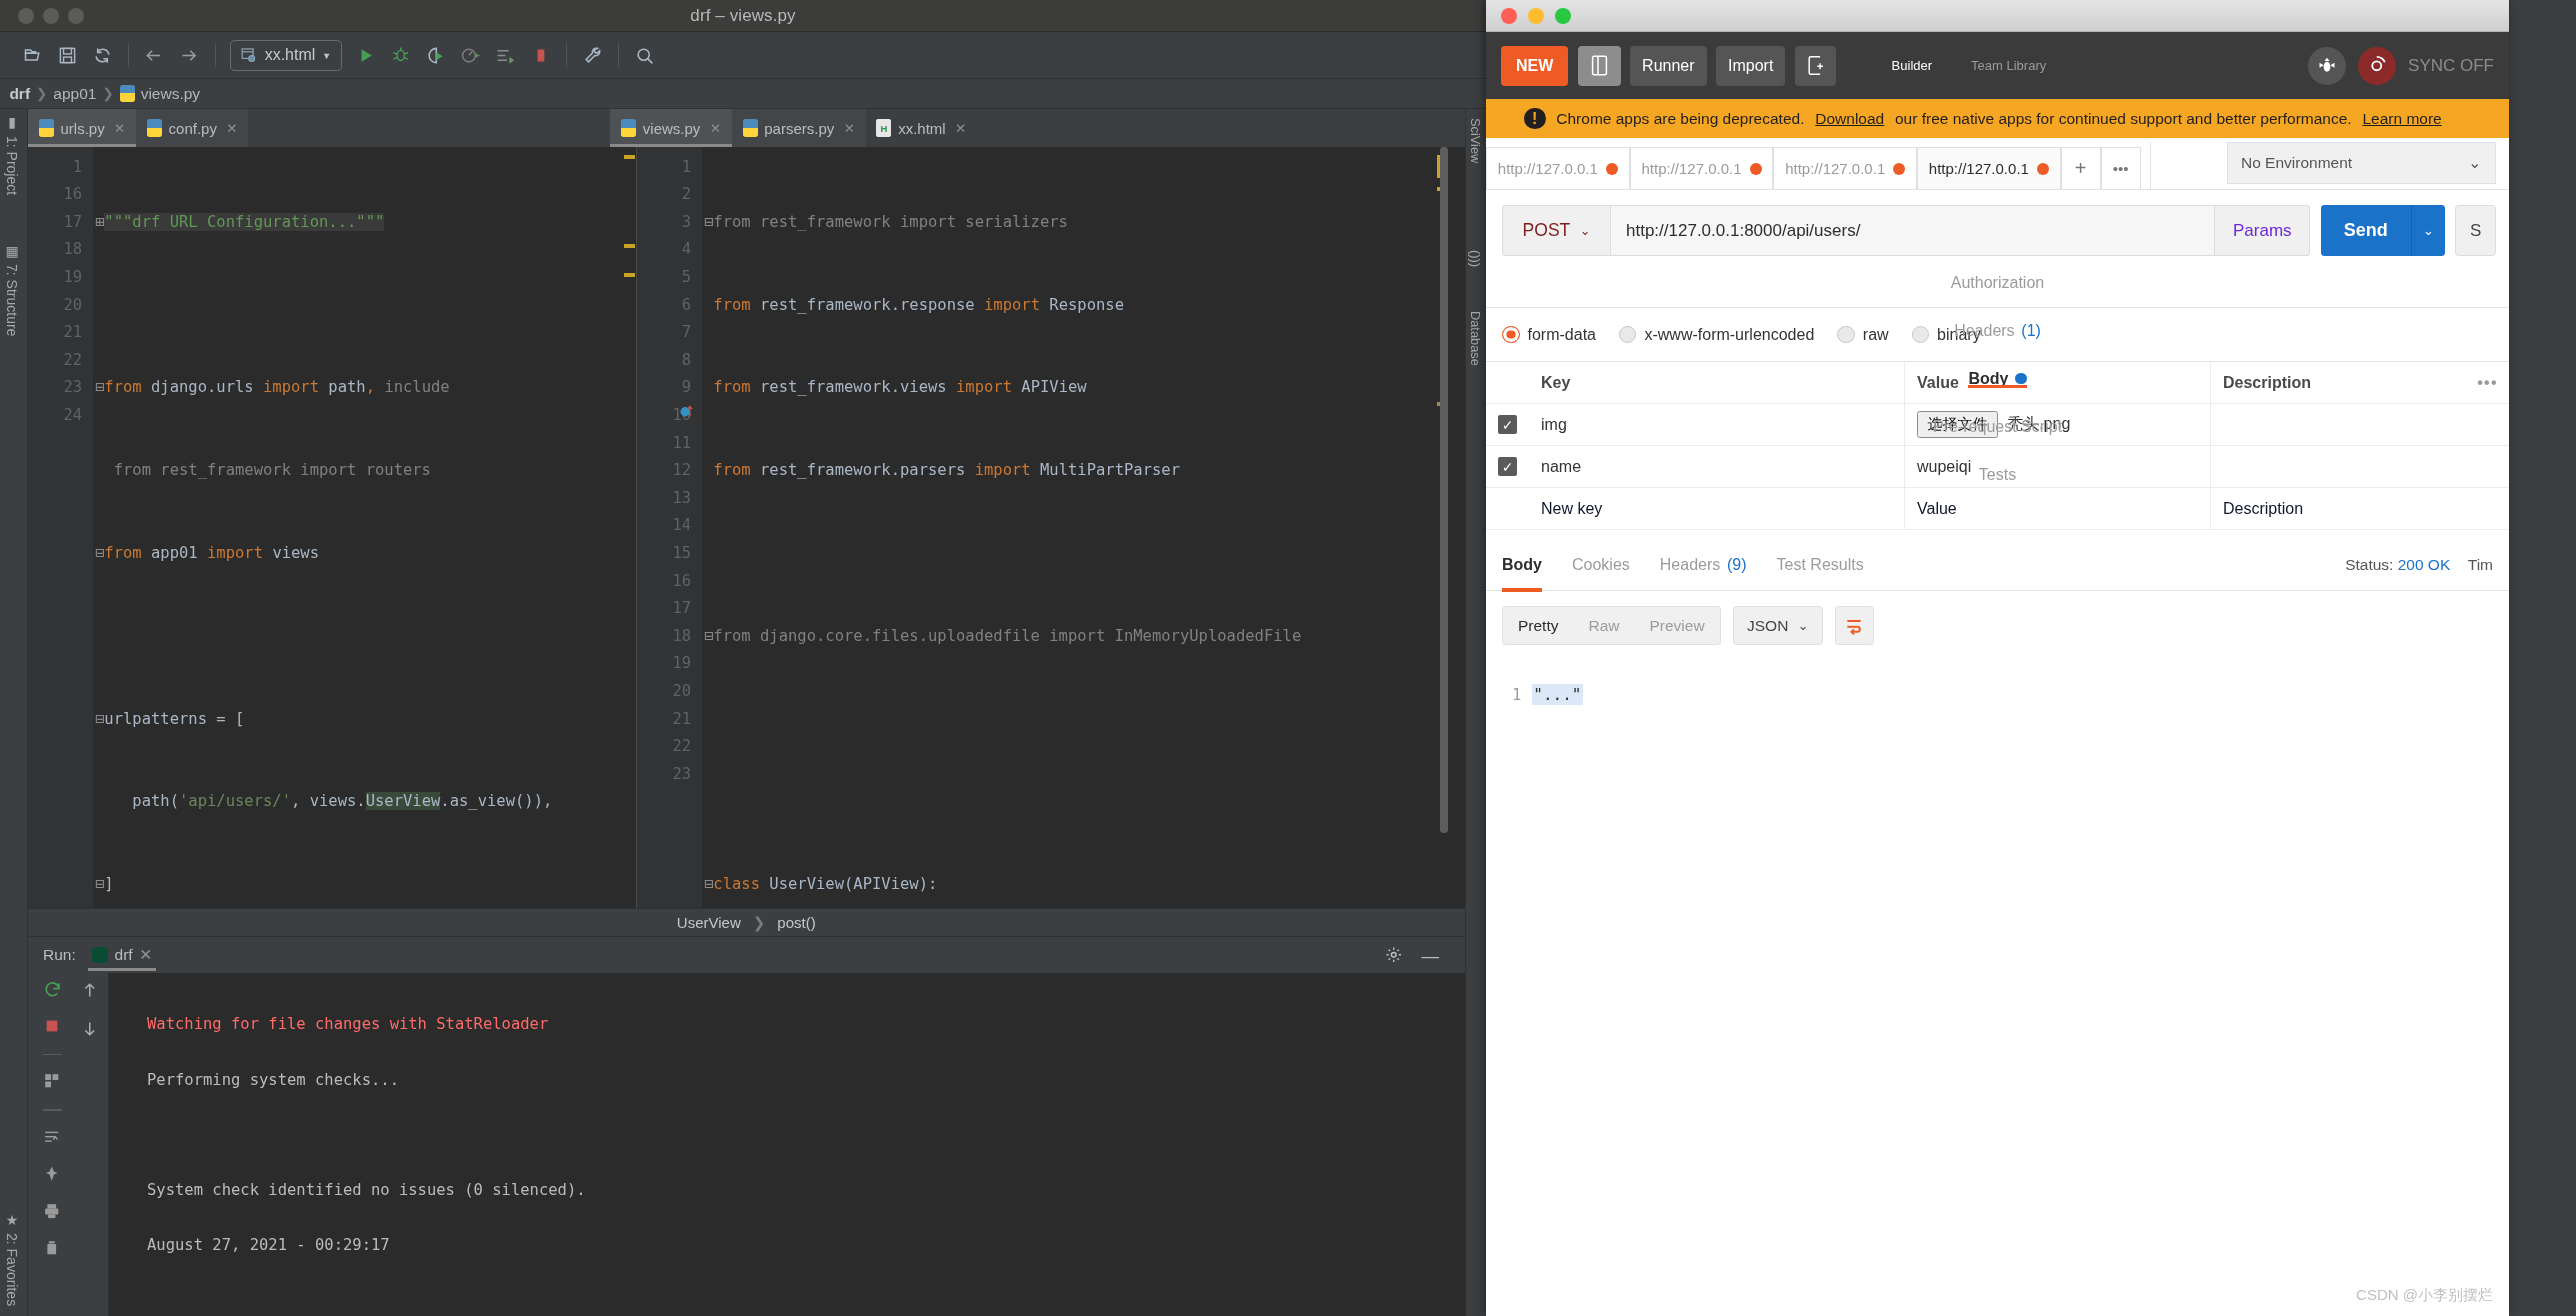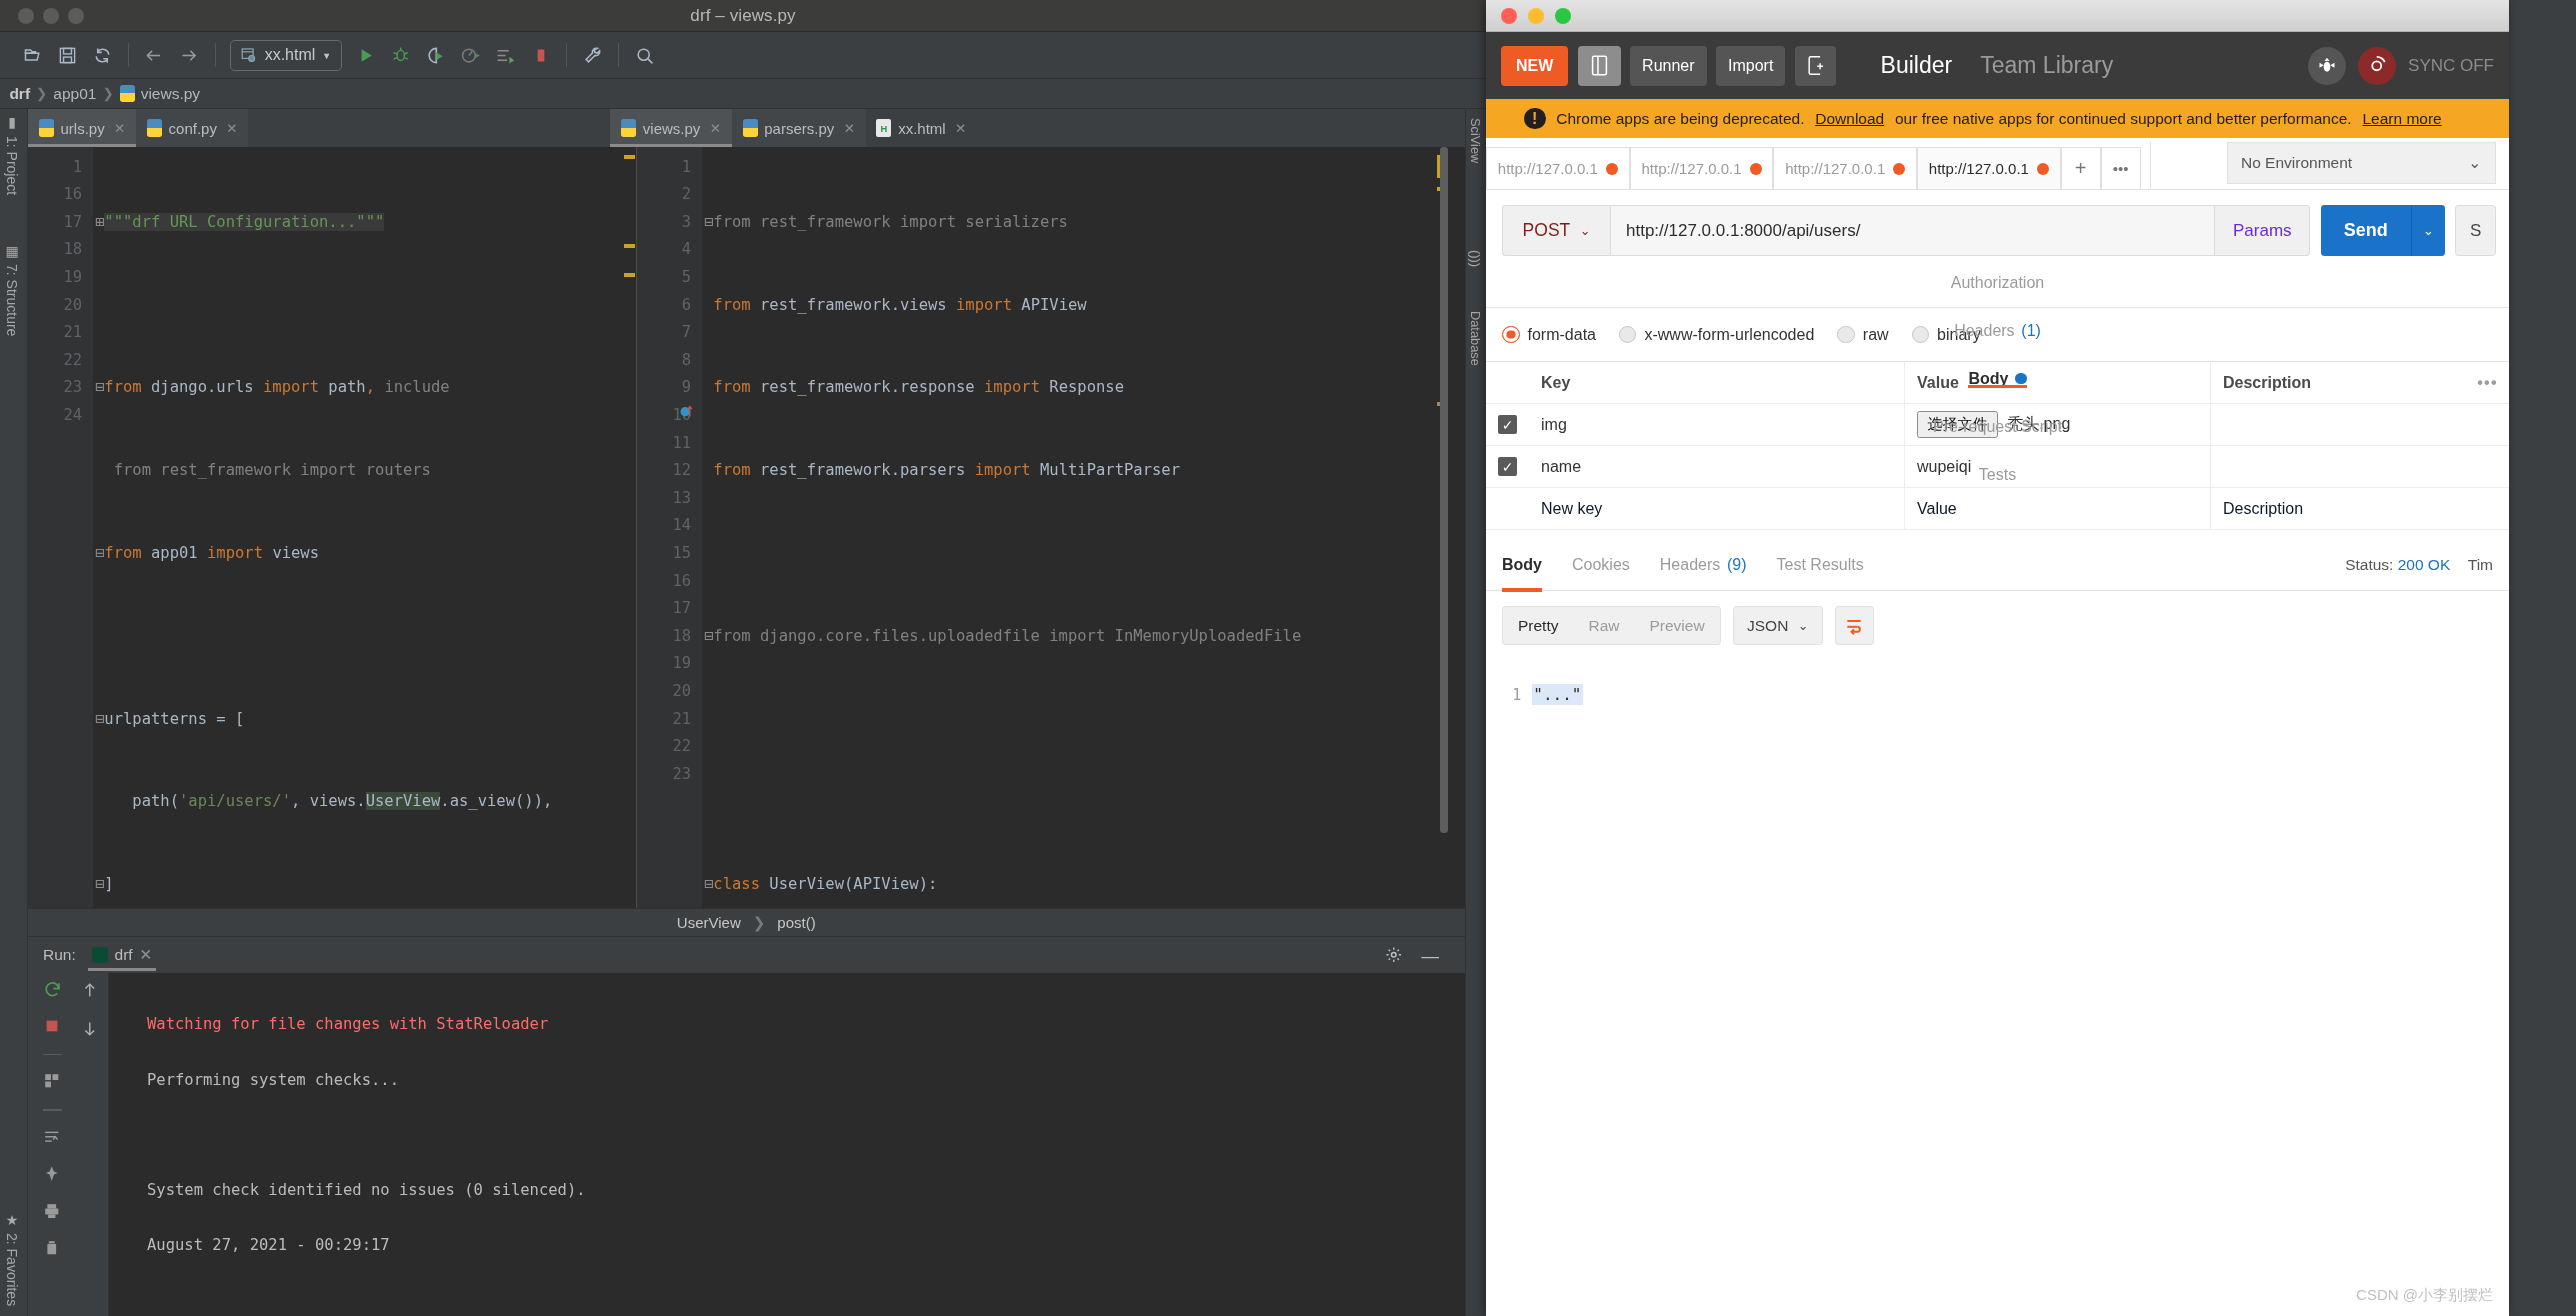--- a/index.html
+++ b/index.html
@@ -173,21 +173,21 @@
     height:67px; background:#3b3b3b; display:flex; align-items:center;
     padding:0 15px; gap:9.4px;
   }
   .pm-btn {
     height:40px; min-width:40px; background:#555; color:#fff; border-radius:4px;
     display:flex; align-items:center; justify-content:center; padding:0 12px;
     font-size:16px;
   }
   .pm-btn.new { background:#ef5b25; font-size:16px; font-weight:bold; padding:0 15px; }
   .pm-nav { display:flex; align-items:center; gap:28px; margin-left:35px; }
-  .pm-nav span { font-size:23px; color:#9a9a9a; }
+  .pm-nav span { font-size:13px; color:#9a9a9a;margin-left:11px; }
   .pm-nav span.active { color:#fff; }
   .pm-header-right { margin-left:auto; display:flex; align-items:center; gap:12px; }
   .circ { width:38px;height:38px;border-radius:50%; display:flex;align-items:center;justify-content:center; }
 
   .pm-banner {
     height:39px; background:#f5a623; display:flex; align-items:center; gap:10.8px;
     padding-left:38px; font-size:15.5px; color:#231f20;
   }
   .pm-banner u { text-decoration:underline; }
   .warn-ico {
@@ -547,22 +547,22 @@
               <div>23</div>
           </div>
           <div style="position:absolute; left:42px; top:255px;">
             <svg width="15" height="17.5" viewBox="0 0 22 26">
                 <circle cx="9" cy="13" r="7" fill="#3592c4"></circle>
                 <path d="M16 20 L16 6 M13 9 L16 5 L19 9" stroke="#c75450" stroke-width="2" fill="none"></path>
               </svg>
           </div>
           <div class="codelines">
             <div><span style="color:#8a8a8a;">⊟</span><span class="cm">from rest_framework import serializers</span></div>
+            <div> <span class="kw">from</span> <span class="id">rest_framework.response</span> <span class="kw">import</span> <span class="id">Response</span></div>
             <div> <span class="kw">from</span> <span class="id">rest_framework.views</span> <span class="kw">import</span> <span class="id">APIView</span></div>
-            <div> <span class="kw">from</span> <span class="id">rest_framework.response</span> <span class="kw">import</span> <span class="id">Response</span></div>
             <div> <span class="kw">from</span> <span class="id">rest_framework.parsers</span> <span class="kw">import</span> <span class="id">MultiPartParser</span></div>
             <div></div>
             <div><span style="color:#8a8a8a;">⊟</span><span class="cm">from django.core.files.uploadedfile import InMemoryUploadedFile</span></div>
             <div></div>
             <div></div>
             <div><span style="color:#8a8a8a;">⊟</span><span class="kw">class</span> <span class="id">UserView(APIView):</span></div>
             
             
             
             

